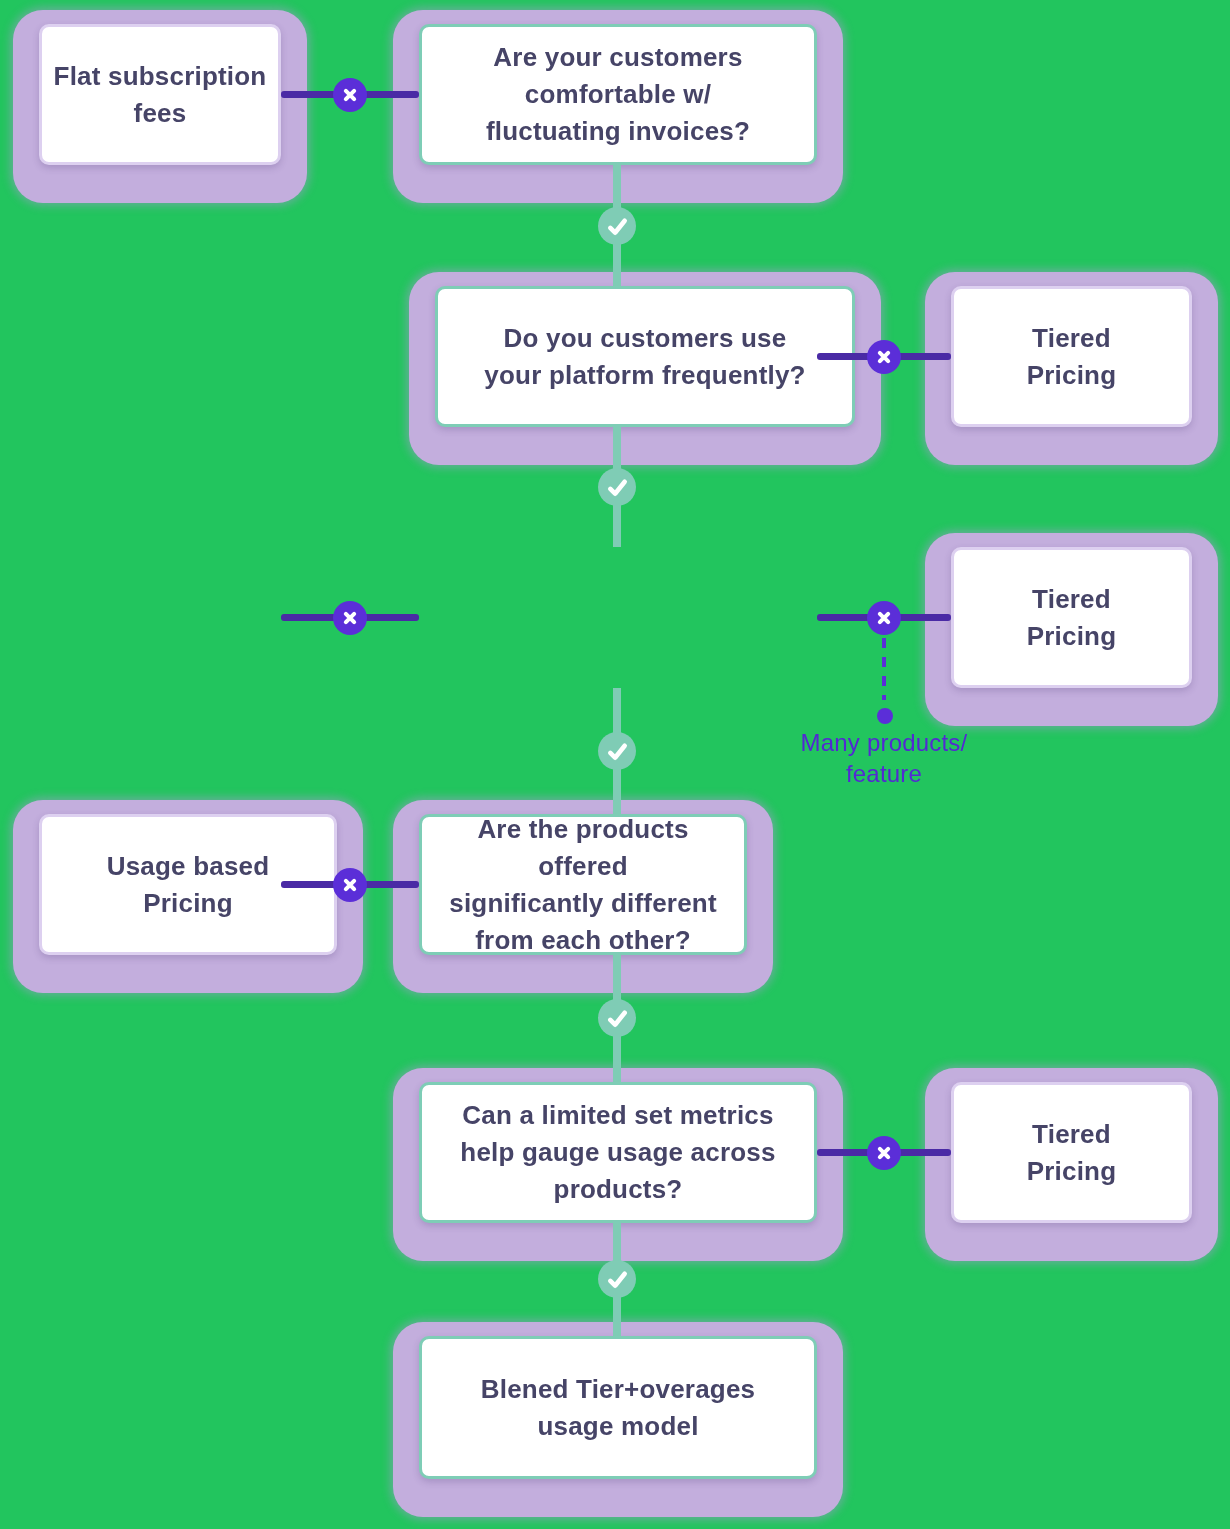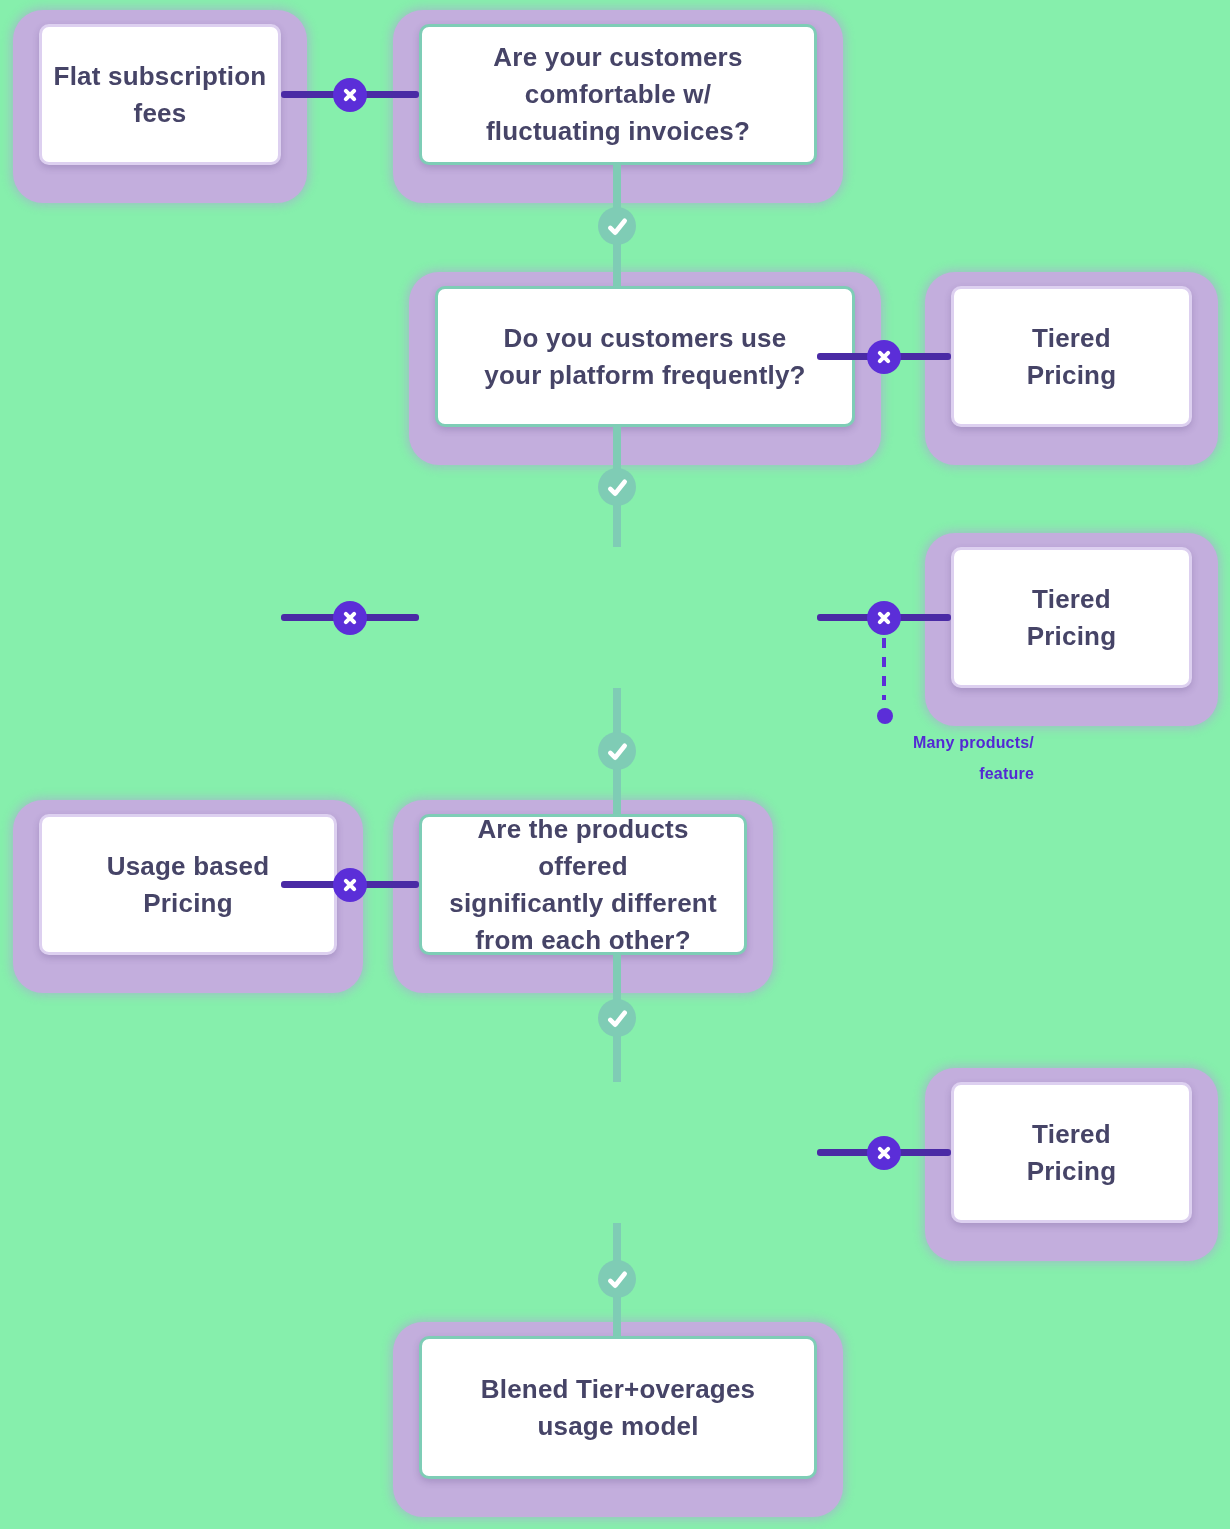--- a/index.html
+++ b/index.html
@@ -1,17 +1,17 @@
 <!DOCTYPE html>
 <html style="--node-glow: #c3aedd; --card-fill: #ffffff; --question-border: #7ecdb6; --answer-border: #ddd0f0; --card-text: #464467; --yes: #7fccb5; --no-line: #4a2aa5; --no-marker: #5b2ed8; --note: #5329d3;"><head>
 <meta charset="utf-8">
 <style>
   html,body{margin:0;padding:0;background:#000;}
   body{font-family:"Liberation Sans","DejaVu Sans",sans-serif;}
-  .canvas{position:relative;width:1230px;height:1529px;background:#86efac;overflow:hidden;}
+  .canvas{position:relative;width:1230px;height:1529px;background:#22c55e;overflow:hidden;}
 
   
   .node{position:absolute;background:var(--node-glow,#c3aedd);border-radius:30px;
         box-shadow:0 0 9px 3px rgba(180,150,220,.45);}
   .card{position:absolute;left:26px;right:26px;top:14px;bottom:38px;
         background:var(--card-fill,#ffffff);border-radius:10px;
         display:flex;align-items:center;justify-content:center;text-align:center;
         box-shadow:0 3px 7px rgba(70,50,110,.22);padding:0 8px;}
   .card.question{border:3px solid var(--question-border,#7ecdb6);}
   .card.answer{border:3px solid var(--answer-border,#ddd0f0);}
@@ -22,22 +22,22 @@
   .h-line{position:absolute;height:7px;background:var(--no-line,#4a2aa5);z-index:3;border-radius:3px;}
   .v-line{position:absolute;width:8px;background:var(--yes,#7fccb5);z-index:3;left:613px;}
   .marker{position:absolute;z-index:4;border-radius:50%;
           display:flex;align-items:center;justify-content:center;}
   .marker.no{width:34px;height:34px;background:var(--no-marker,#5b2ed8);}
   .marker.yes{width:38px;height:38px;background:var(--yes,#7fccb5);}
   .dashed{position:absolute;width:4px;z-index:3;left:882px;
           background:repeating-linear-gradient(to bottom,var(--no-marker,#5b2ed8) 0 10px,transparent 10px 19px);}
   .dot{position:absolute;width:16px;height:16px;border-radius:50%;
        background:var(--no-marker,#5b2ed8);z-index:4;left:877px;top:708px;}
-  .note{position:absolute;left:734px;top:727px;width:300px;text-align:right;
-        color:var(--note,#5329d3);font-size:16px;font-weight:700;line-height:31px;
+  .note{position:absolute;left:734px;top:727px;width:300px;text-align:center;
+        color:var(--note,#5329d3);font-size:24px;font-weight:400;line-height:31px;
         white-space:pre-line;letter-spacing:.2px;}
   svg{display:block;}
 </style>
 </head>
 <body style="background: rgb(0, 0, 0);">
 
 <div class="canvas">
 
   <div class="node" style="left:13px;top:10px;width:294px;height:193px">
     <div class="card answer">
@@ -80,20 +80,27 @@
     </div>
   </div>
   <div class="node" style="left:393px;top:800px;width:380px;height:193px">
     <div class="card question">
       <span class="txt">Are the products offered
 significantly different
 from each other?</span>
     </div>
   </div>
 
+  <div class="node" style="left:393px;top:1068px;width:450px;height:193px">
+    <div class="card question">
+      <span class="txt">Can a limited set metrics
+help gauge usage across
+products?</span>
+    </div>
+  </div>
   <div class="node" style="left:925px;top:1068px;width:293px;height:193px">
     <div class="card answer">
       <span class="txt">Tiered
 Pricing</span>
     </div>
   </div>
 
   <div class="node" style="left:393px;top:1322px;width:450px;height:195px">
     <div class="card question">
       <span class="txt">Blened Tier+overages

